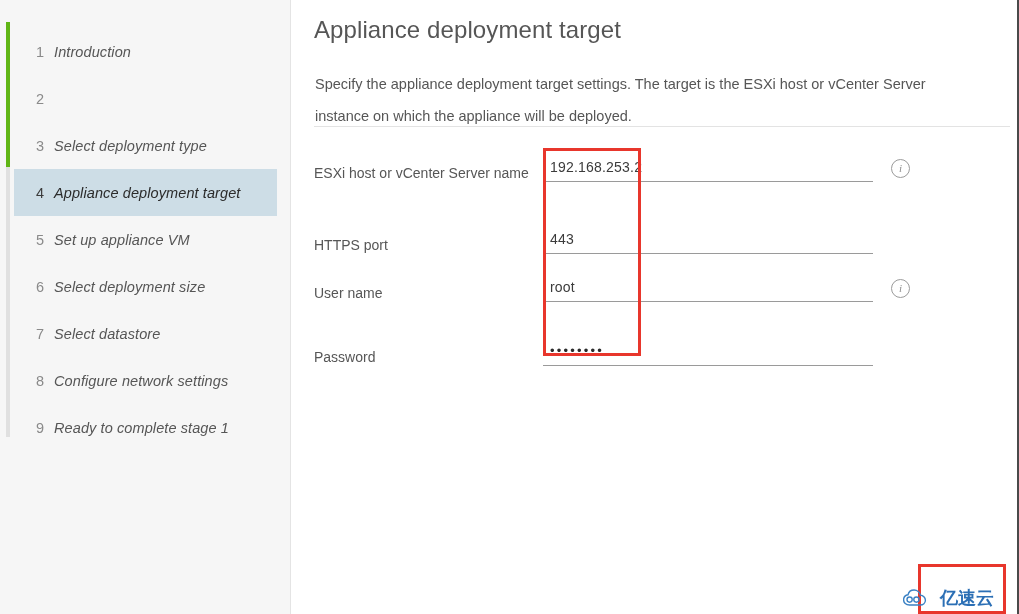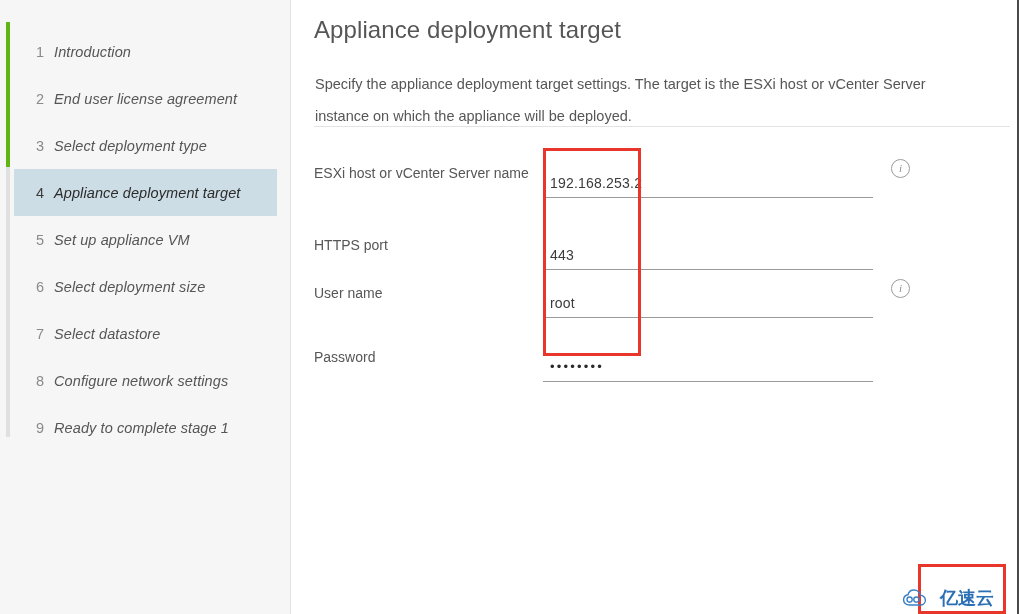--- a/index.html
+++ b/index.html
@@ -167,21 +167,20 @@
     border-bottom: 1px solid #9a9a9a;
     outline: none;
     background: transparent;
     font-family: "Liberation Sans", sans-serif;
     font-size: 14px;
     color: #3b3b3b;
     padding: 0 0 5px 7px;
     box-sizing: border-box;
     height: 25px;
     letter-spacing: 0.2px;
-    margin-top: 16px;
   }
   .field-input.pw {
     font-size: 13px;
     letter-spacing: 2.2px;
     color: #2b2b2b;
   }
   .info-icon {
     position: absolute;
     left: 600px;
     top: 7px;
@@ -261,21 +260,20 @@
     <div class="progress-rail"></div>
     <div class="progress-fill"></div>
 
     <div class="steps">
       <div class="step">
         <span class="num">1</span>
         <span class="label">Introduction</span>
       </div>
       <div class="step">
         <span class="num">2</span>
-        <span class="label">End user license agreement</span>
       </div>
       <div class="step">
         <span class="num">3</span>
         <span class="label">Select deployment type</span>
       </div>
       <div class="step selected">
         <span class="num">4</span>
         <span class="label">Appliance deployment target</span>
       </div>
       <div class="step">

